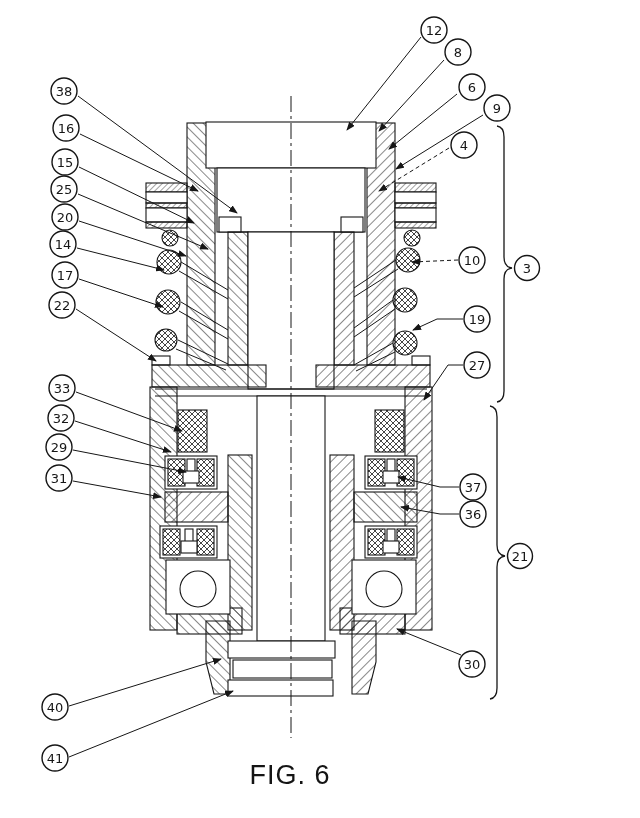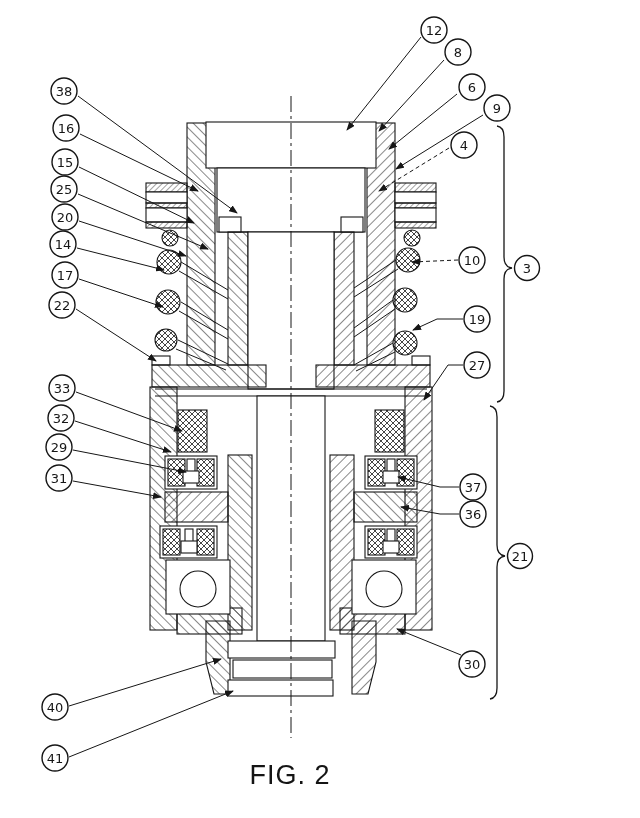--- a/index.html
+++ b/index.html
@@ -320,15 +320,15 @@
           <text x="473" y="518.6" text-anchor="middle" font-size="13" font-family="DejaVu Sans, sans-serif" fill="#161616" stroke="none">36</text>
         </g>
         <g>
           <polyline points="461,655 397,629" fill="none" stroke="#161616" stroke-width="1" marker-end="url(#arrowhead)"></polyline>
           <circle cx="472" cy="664" r="13" fill="#ffffff" stroke="#161616" stroke-width="1.4"></circle>
           <text x="472" y="668.6" text-anchor="middle" font-size="13" font-family="DejaVu Sans, sans-serif" fill="#161616" stroke="none">30</text>
         </g>
       </g>
 </svg>
 
-<div class="fig-caption">FIG. 2</div>
+<div class="fig-caption">FIG. 6</div>
 
 </div>
 
 </body></html>

